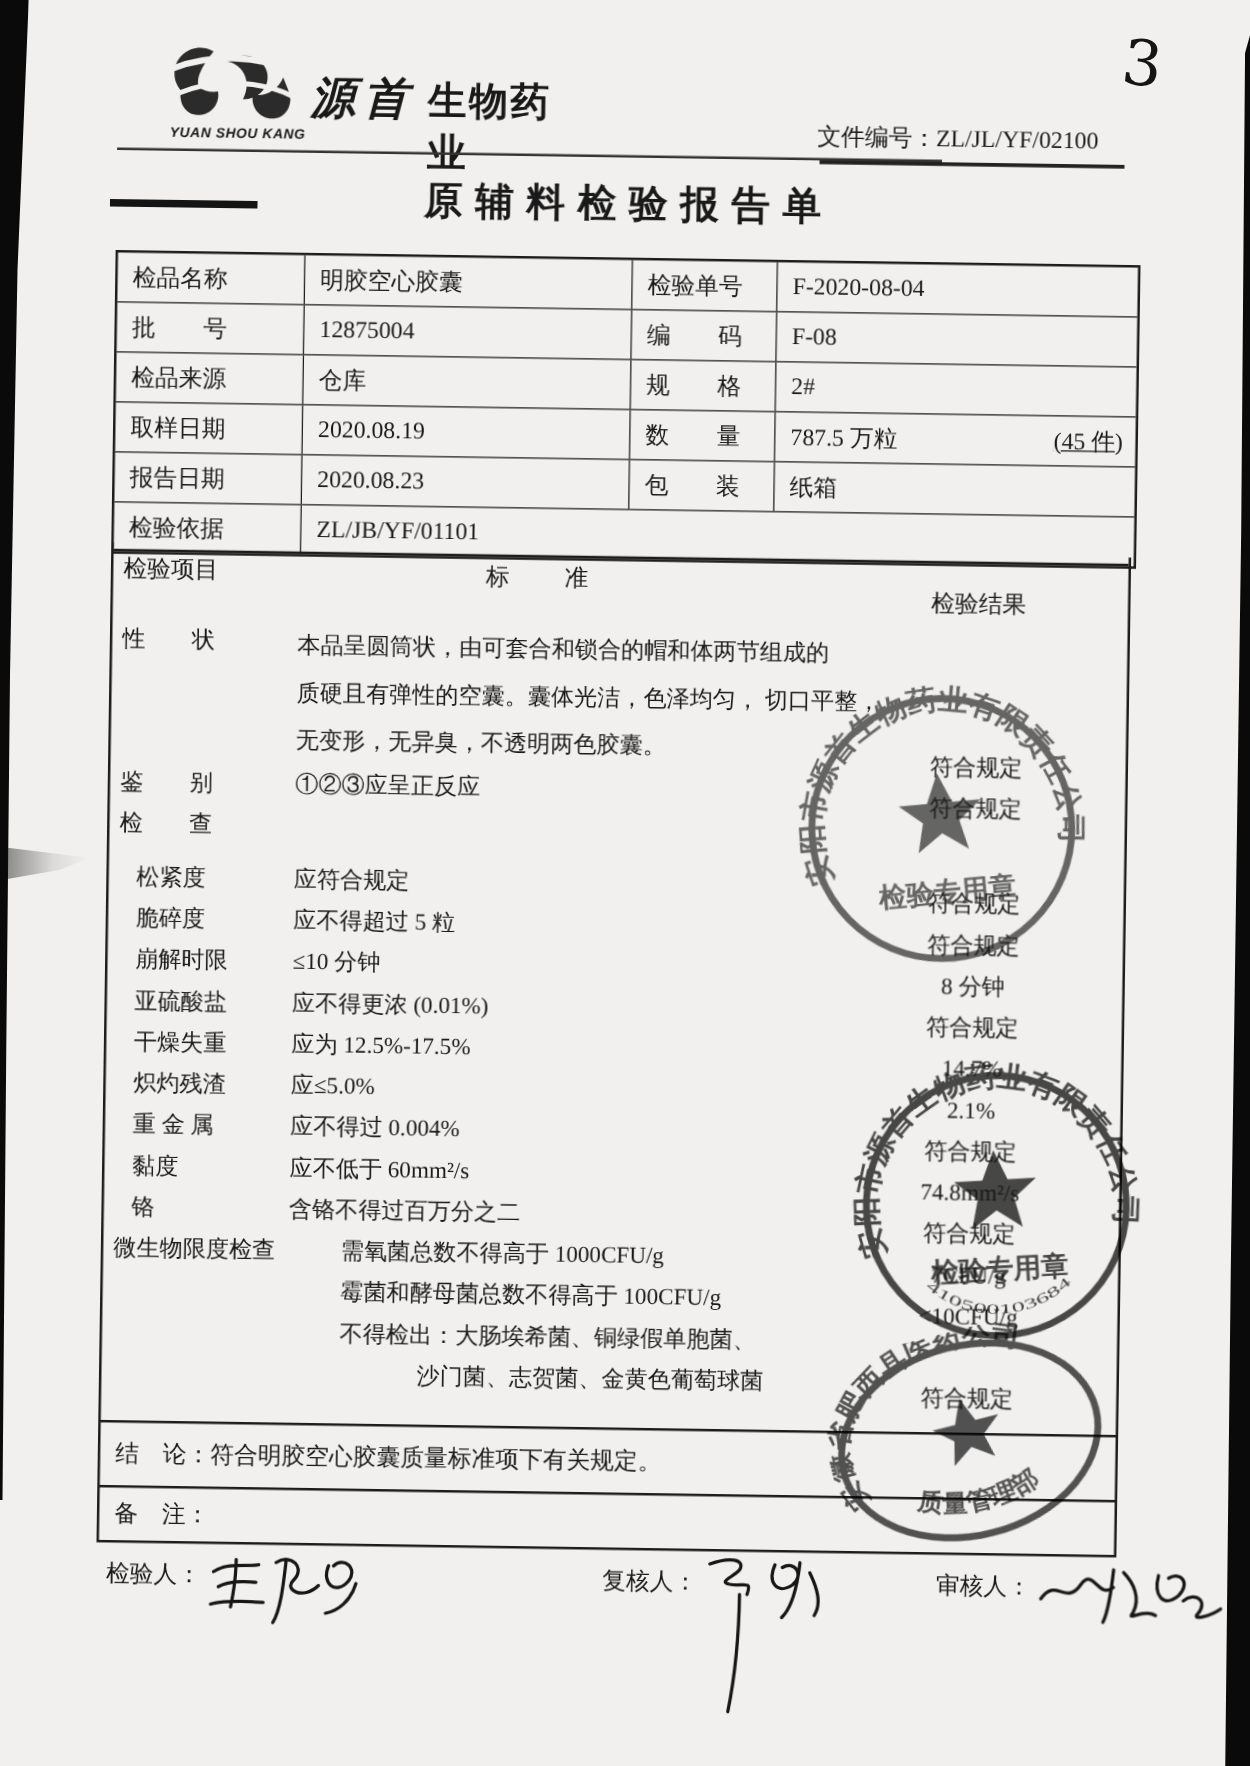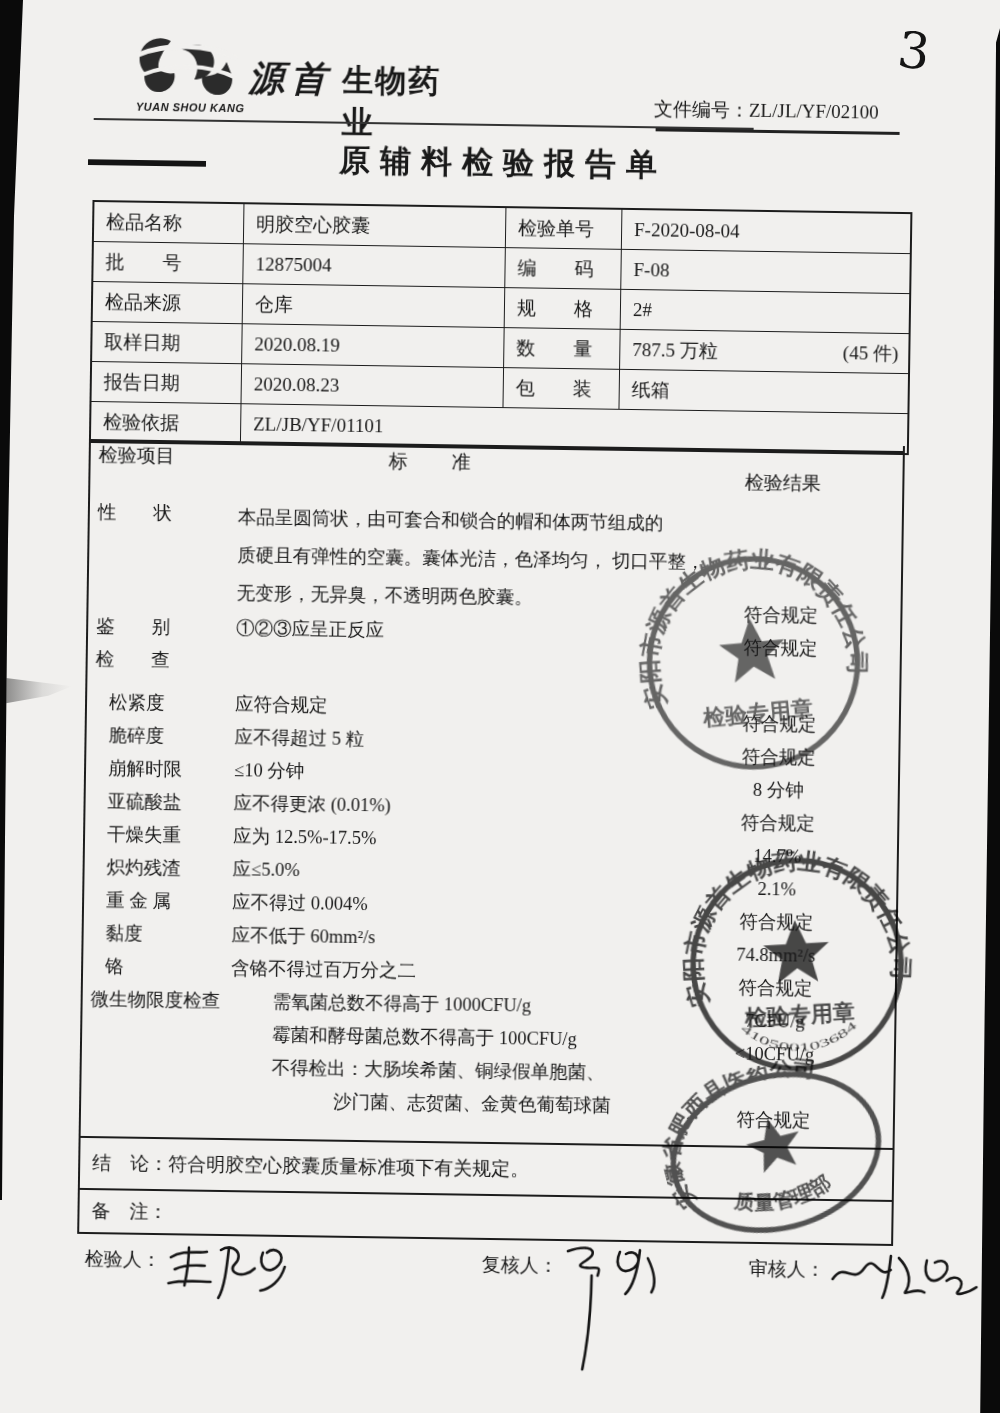--- a/index.html
+++ b/index.html
@@ -36,21 +36,21 @@
   #info-table{position:absolute;left:0;top:168px;width:816px;border:2px solid #1c1c1c;background:transparent;}
   .irow{display:flex;height:39px;border-bottom:1.5px solid #1c1c1c;}
   .irow:last-child{border-bottom:none;}
   .icell{box-sizing:border-box;font-size:19px;display:flex;align-items:center;padding-left:12px;
       border-right:1.5px solid #1c1c1c;white-space:nowrap;position:relative;}
   .c-l1{width:150px;}
   .c-v1{width:262px;}
   .c-l2{width:116px;}
   .c-v2{width:288px;border-right:none;}
   .c-vspan{width:666px;border-right:none;}
-  .v2b{position:absolute;right:10px;}
+  .v2b{position:absolute;right:10px;text-decoration:underline;}
 
   
   #test-section{position:absolute;left:0;top:402px;width:816px;height:702px;
       border-left:2px solid #1c1c1c;border-right:2px solid #1c1c1c;box-sizing:border-box;}
   #test-section:before{content:"";position:absolute;left:0;top:5px;width:100%;height:1.5px;background:#1c1c1c;}
   .sec-head{position:relative;height:62px;}
   .h-item{position:absolute;left:8px;top:8px;font-size:19px;}
   .h-std{position:absolute;left:150px;top:10px;width:380px;text-align:center;font-size:19px;letter-spacing:2px;}
   .h-res{position:absolute;left:600px;top:26px;width:185px;text-align:center;font-size:19px;}
   .item-row{position:relative;min-height:33px;line-height:33px;}

